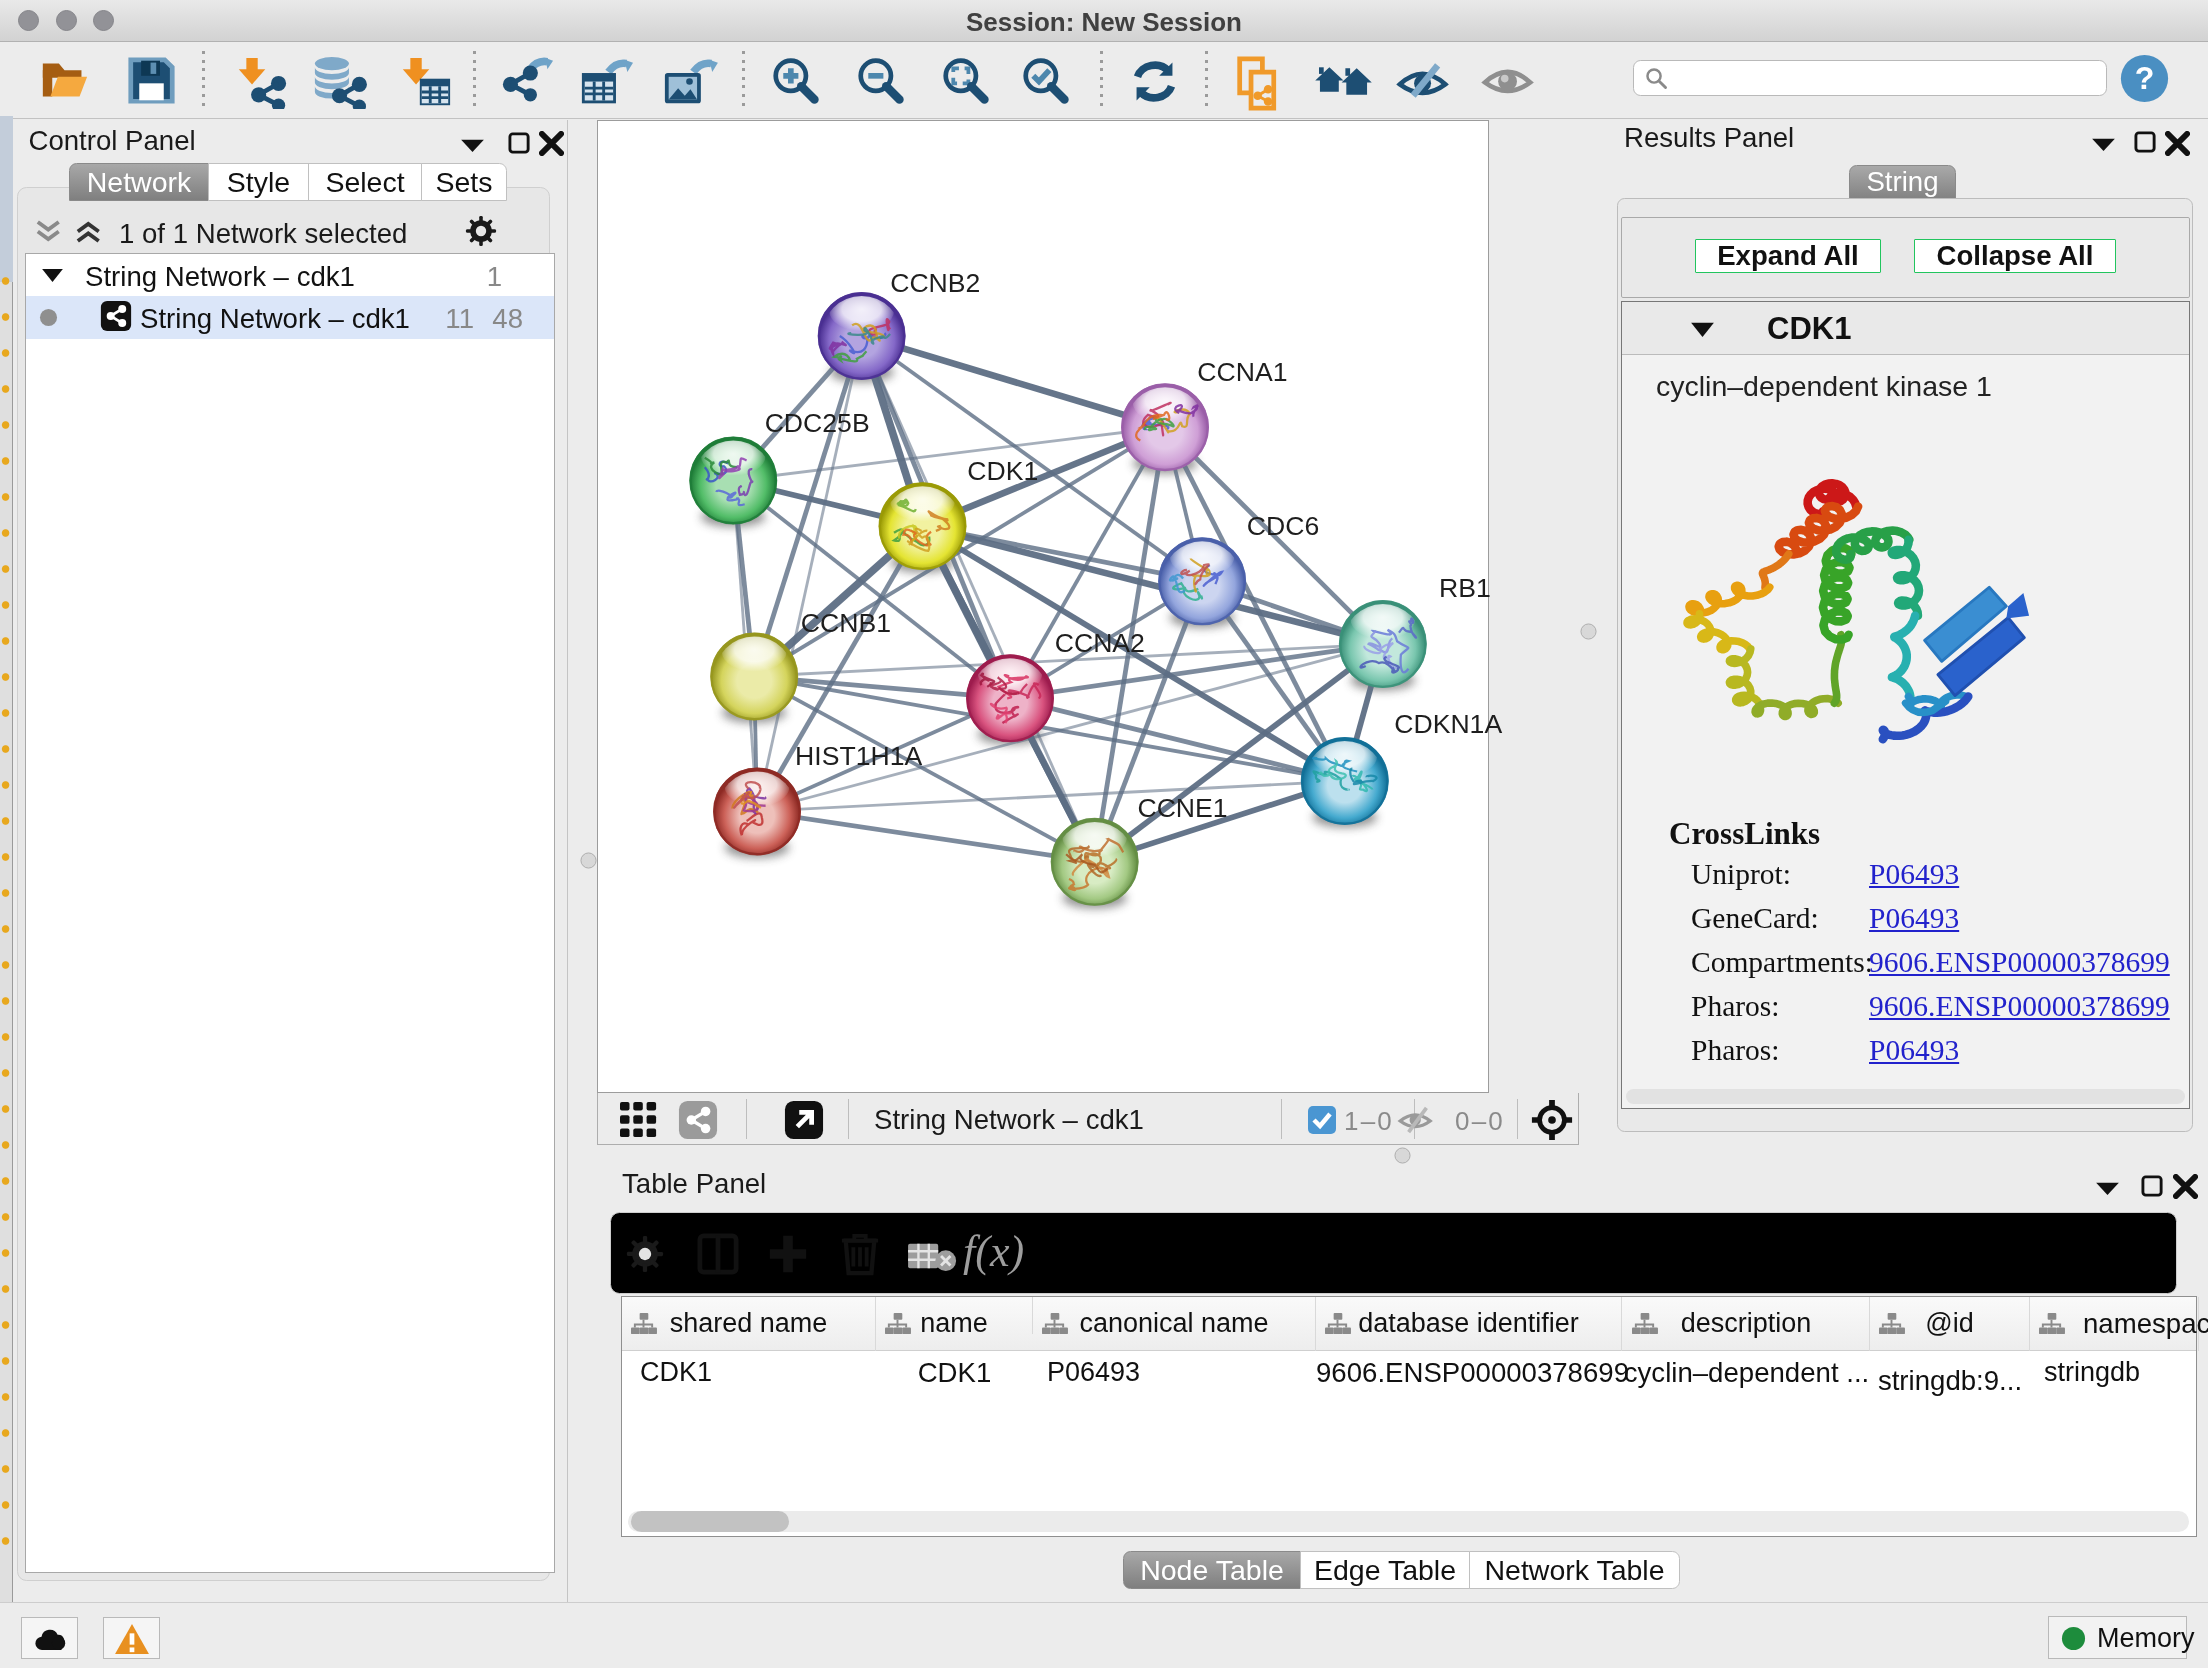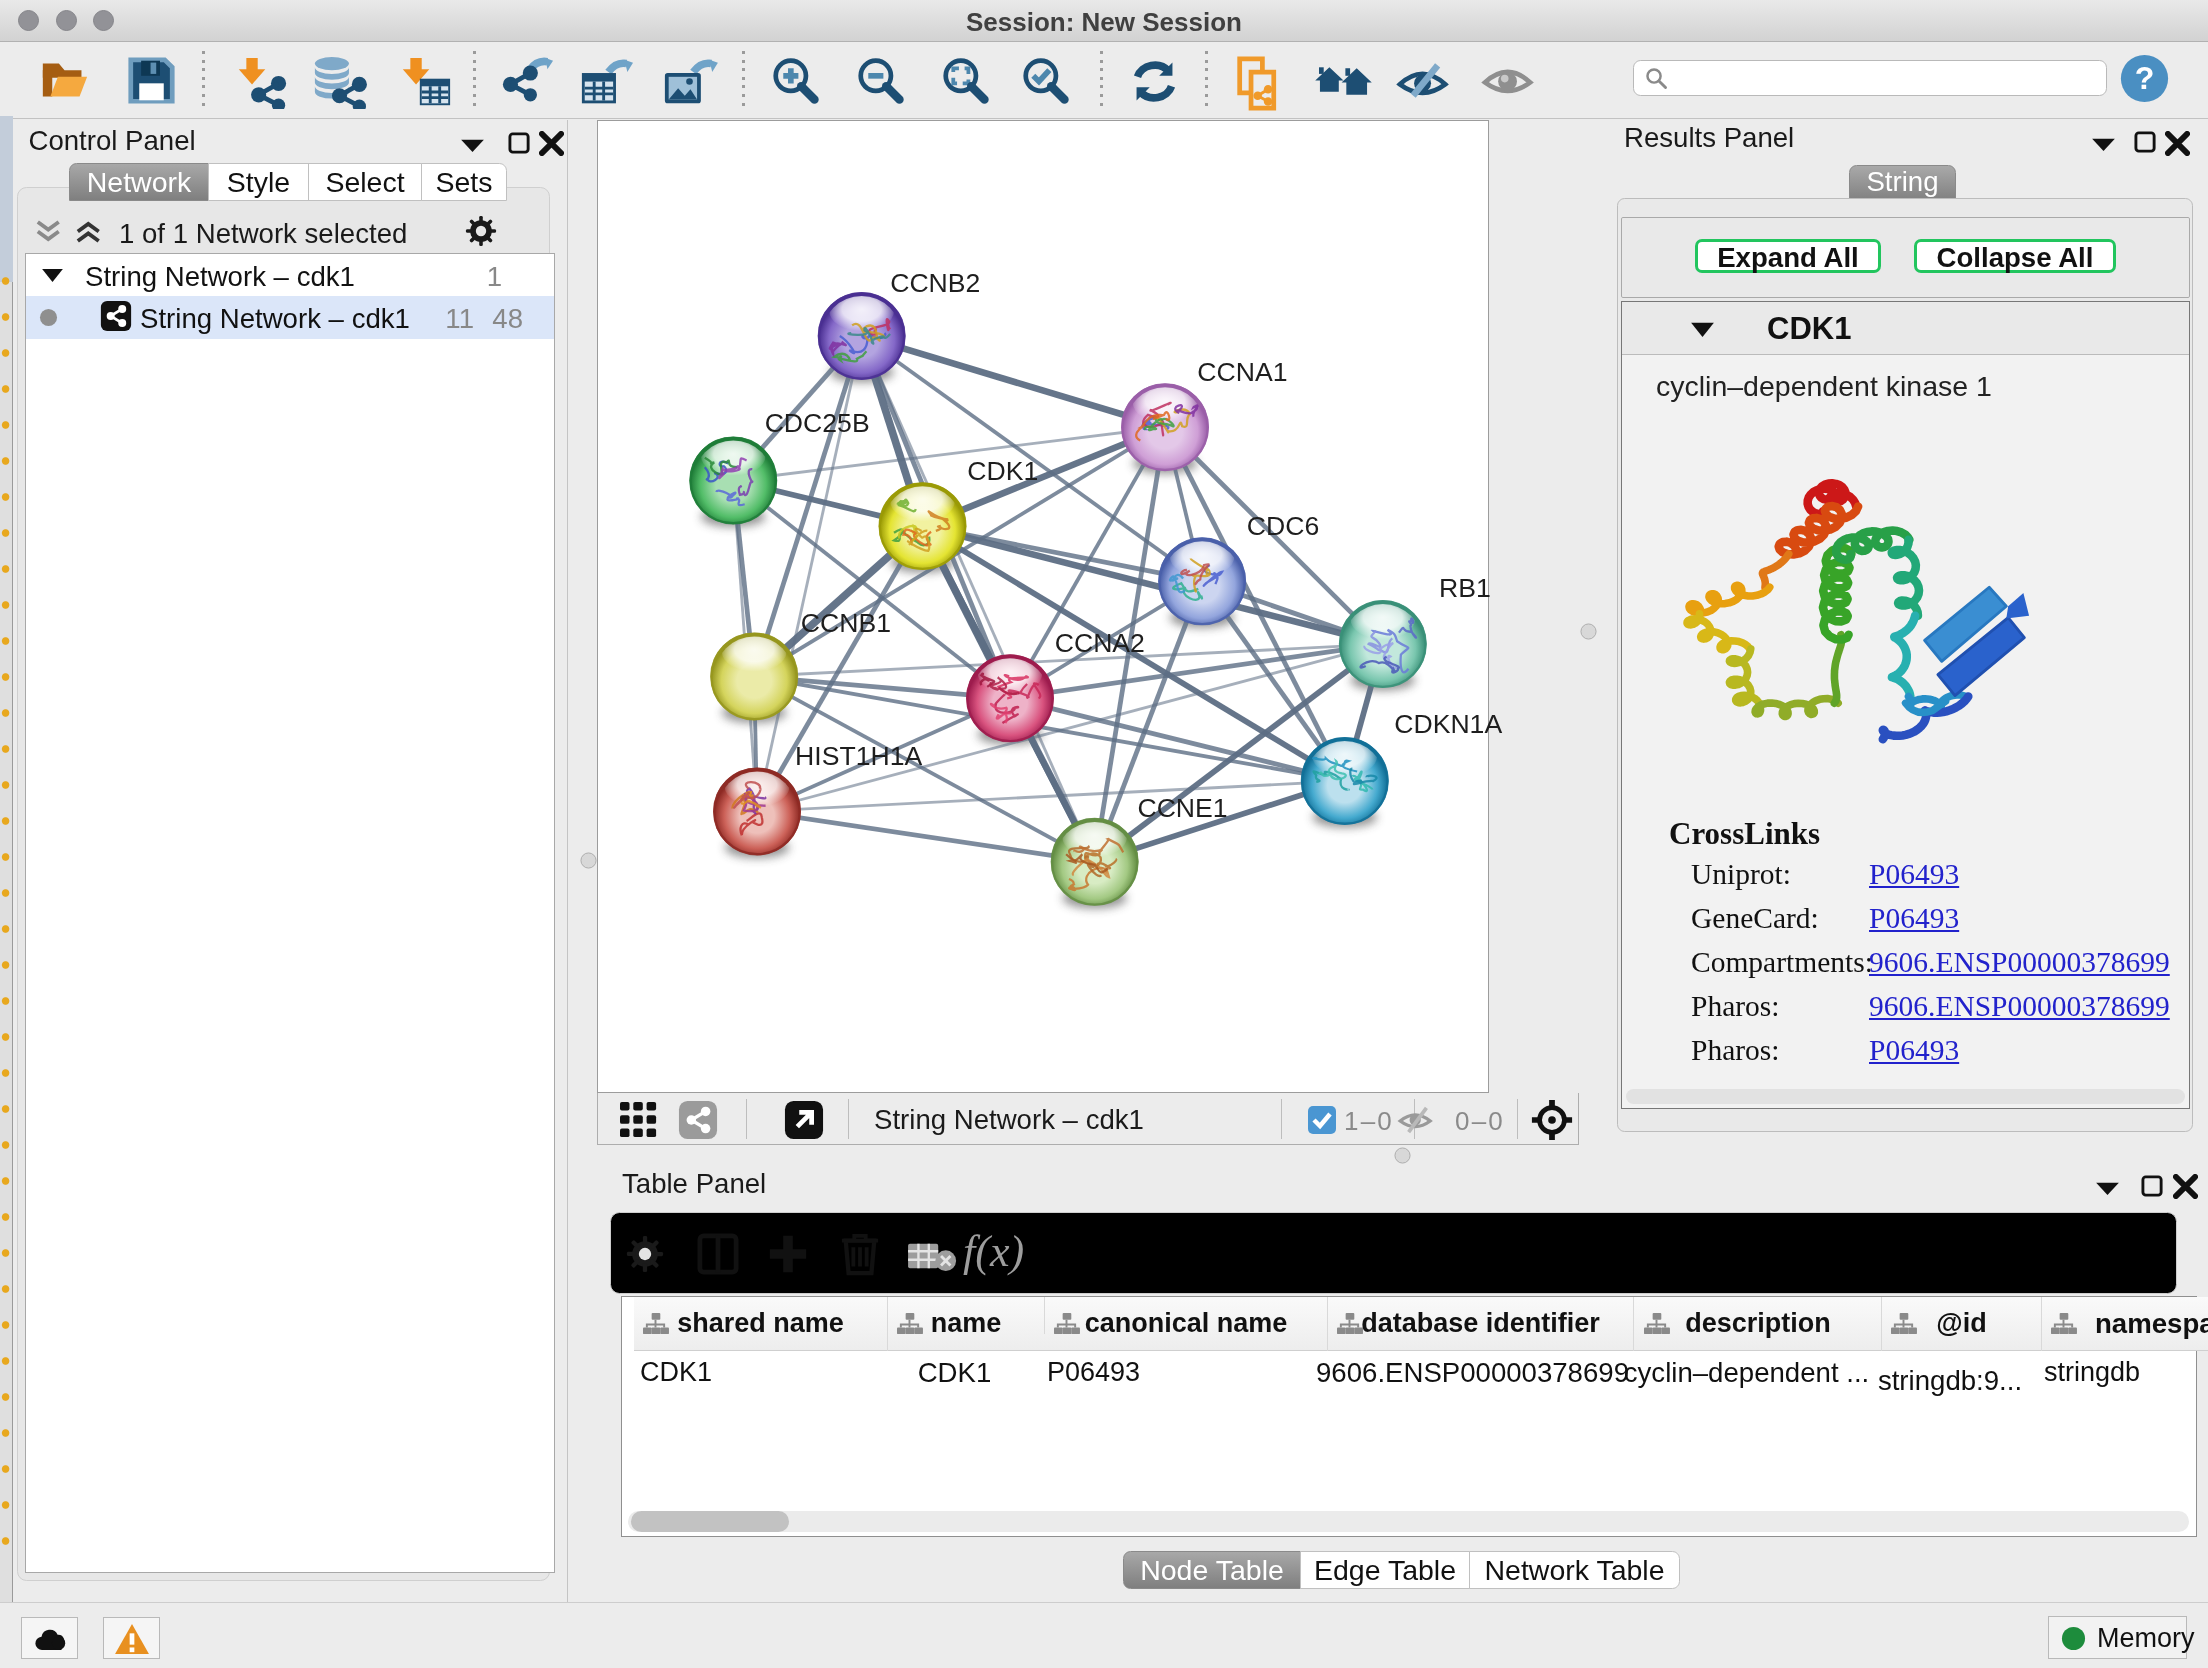--- a/index.html
+++ b/index.html
@@ -36,21 +36,21 @@
   border-top:1px solid #cdcdcd; }
 
 .paneltitle { font-size:27.6px; color:#1a1a1a; }
 
 
 .tab { display:inline-block; height:38px; line-height:36px; text-align:center;
   font-size:28.5px; color:#111; background:#fff; border:1px solid #c0c0c0; }
 .tabsel { background:linear-gradient(#a8a8a8,#7f7f7f); color:#fff; border-color:#8a8a8a; }
 
 
-.btn { background:#fff; border:3px solid #22c55e; border-radius:7px;
+.btn { background:#fff; border:1px solid #22c55e; border-radius:1px;
   font-size:27.6px; color:#111; text-align:center; }
 
 a.link { color:#2222cc; text-decoration:underline; }
 </style>
 </head>
 <body>
 
 <div id="titlebar" class="abs">
   <div class="tl" style="left:18px;"></div>
   <div class="tl" style="left:56px;"></div>
@@ -800,21 +800,21 @@
     <svg style="position:absolute;left:296px;top:27px;" width="53" height="32" viewBox="0 0 56 34">
       <rect x="1" y="4" width="32" height="26" rx="2" fill="#9d9d9d"></rect>
       <path d="M1 12 h32 M1 21 h32 M12 4 v26 M23 4 v26" stroke="#e4e4e4" stroke-width="2.5"></path>
       <circle cx="41" cy="22" r="11" fill="#9d9d9d"></circle>
       <path d="M36 17 l10 10 M46 17 l-10 10" stroke="#e4e4e4" stroke-width="3"></path>
     </svg>
     <div style="position:absolute;left:352px;top:13.3px;font-family:'Liberation Serif',serif;font-style:italic;font-size:44px;color:#9d9d9d;">f(x)</div>
   </div>
 
   <div style="position:absolute;left:33px;top:134px;width:1576px;height:241px;background:#fff;border:1.9px solid #8f8f8f;">
-    <div id="thead" style="position:absolute;left:12px;top:0;width:100%;height:54px;background:linear-gradient(#fafafa,#ededed);border-bottom:1px solid #cfcfcf;font-weight:bold;">
+    <div id="thead" style="position:absolute;left:0;top:0;width:100%;height:54px;background:linear-gradient(#fafafa,#ededed);border-bottom:1px solid #cfcfcf;">
         <div style="position:absolute;left:0px;top:0;width:254px;height:54px;border-right:1px solid #d9d9d9;">
           <svg style="position:absolute;left:7.6px;top:15px;" width="27" height="25" viewBox="0 0 28 26">
             <g fill="#8a8a8a">
               <rect x="10" y="1" width="9" height="7" rx="1"></rect>
               <rect x="1" y="16" width="9" height="7" rx="1"></rect>
               <rect x="10" y="16" width="9" height="7" rx="1"></rect>
               <rect x="19" y="16" width="9" height="7" rx="1"></rect>
               <path d="M14 8 v5 M5 16 v-3 h18 v3 M14 11 v5" stroke="#8a8a8a" stroke-width="2" fill="none"></path>
             </g>
           </svg>

